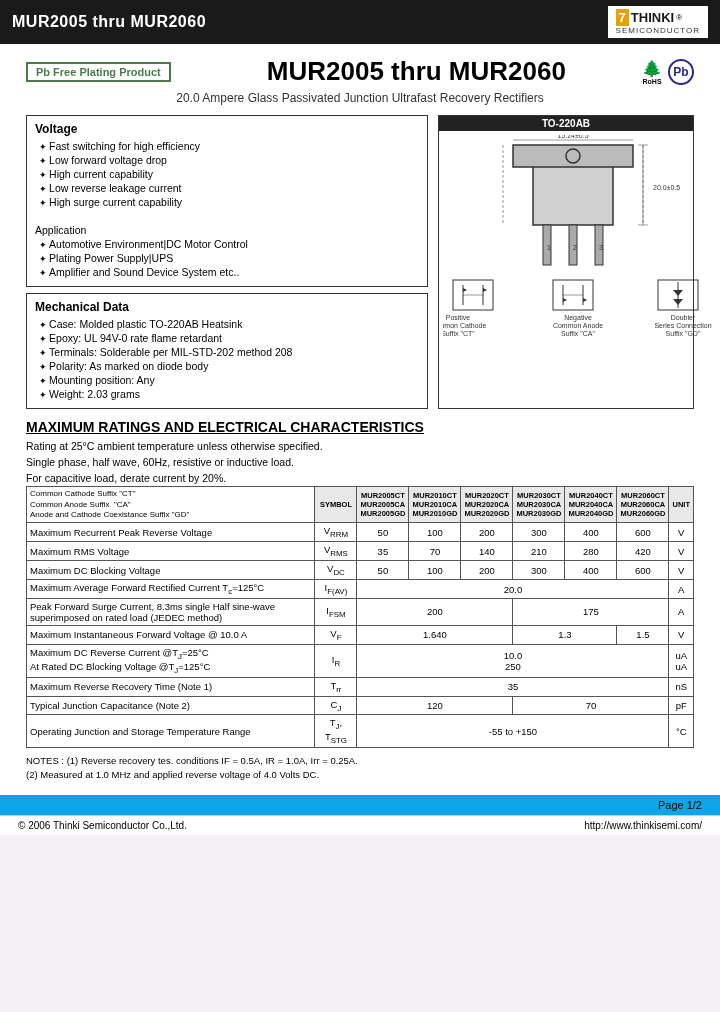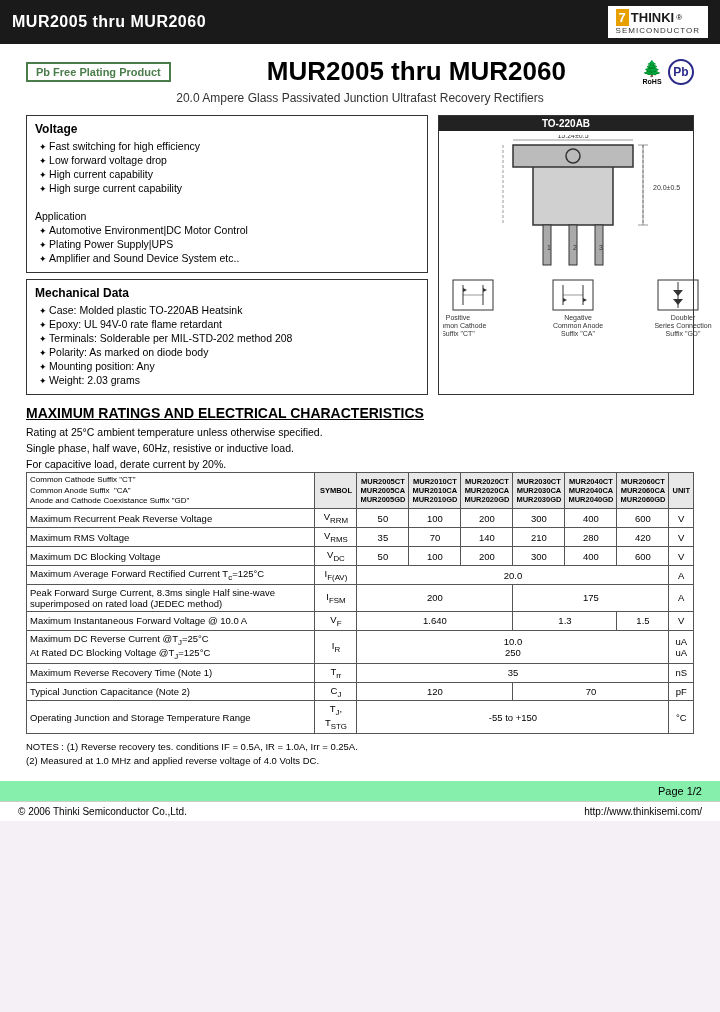--- a/index.html
+++ b/index.html
@@ -275,20 +275,21 @@
   <div class="two-col">
 
     <div class="left-col">
 
       <div class="features-box">
         <div class="section-title">Voltage</div>
         <ul>
           <li>Fast switching for high efficiency</li>
           <li>Low forward voltage drop</li>
           <li>High current capability</li>
+          <li>Low reverse leakage current</li>
           <li>High surge current capability</li>
         </ul>
         <div class="app-title">Application</div>
         <ul>
           <li>Automotive Environment|DC Motor Control</li>
           <li>Plating Power Supply|UPS</li>
           <li>Amplifier and Sound Device System etc..</li>
         </ul>
       </div>
 
@@ -500,19 +501,19 @@
     </table>
 
     <div class="notes-section">
       <div>NOTES : (1) Reverse recovery tes. conditions IF = 0.5A, IR = 1.0A, Irr = 0.25A.</div>
       <div>          (2) Measured at 1.0 MHz and applied reverse voltage of 4.0 Volts DC.</div>
     </div>
   </div>
 
 </div>
 
-<div style="display:flex;justify-content:flex-end;padding:4px 18px;background:#86efac;">
+<div style="display:flex;justify-content:flex-end;padding:4px 18px;background:#0ea5e9;">
   <span style="font-size:11px;">Page 1/2</span>
 </div>
 <div class="page-footer">
   <span class="copyright">© 2006 Thinki Semiconductor Co.,Ltd.</span>
   <span class="website">http://www.thinkisemi.com/</span>
 </div>
 
 </body></html>

